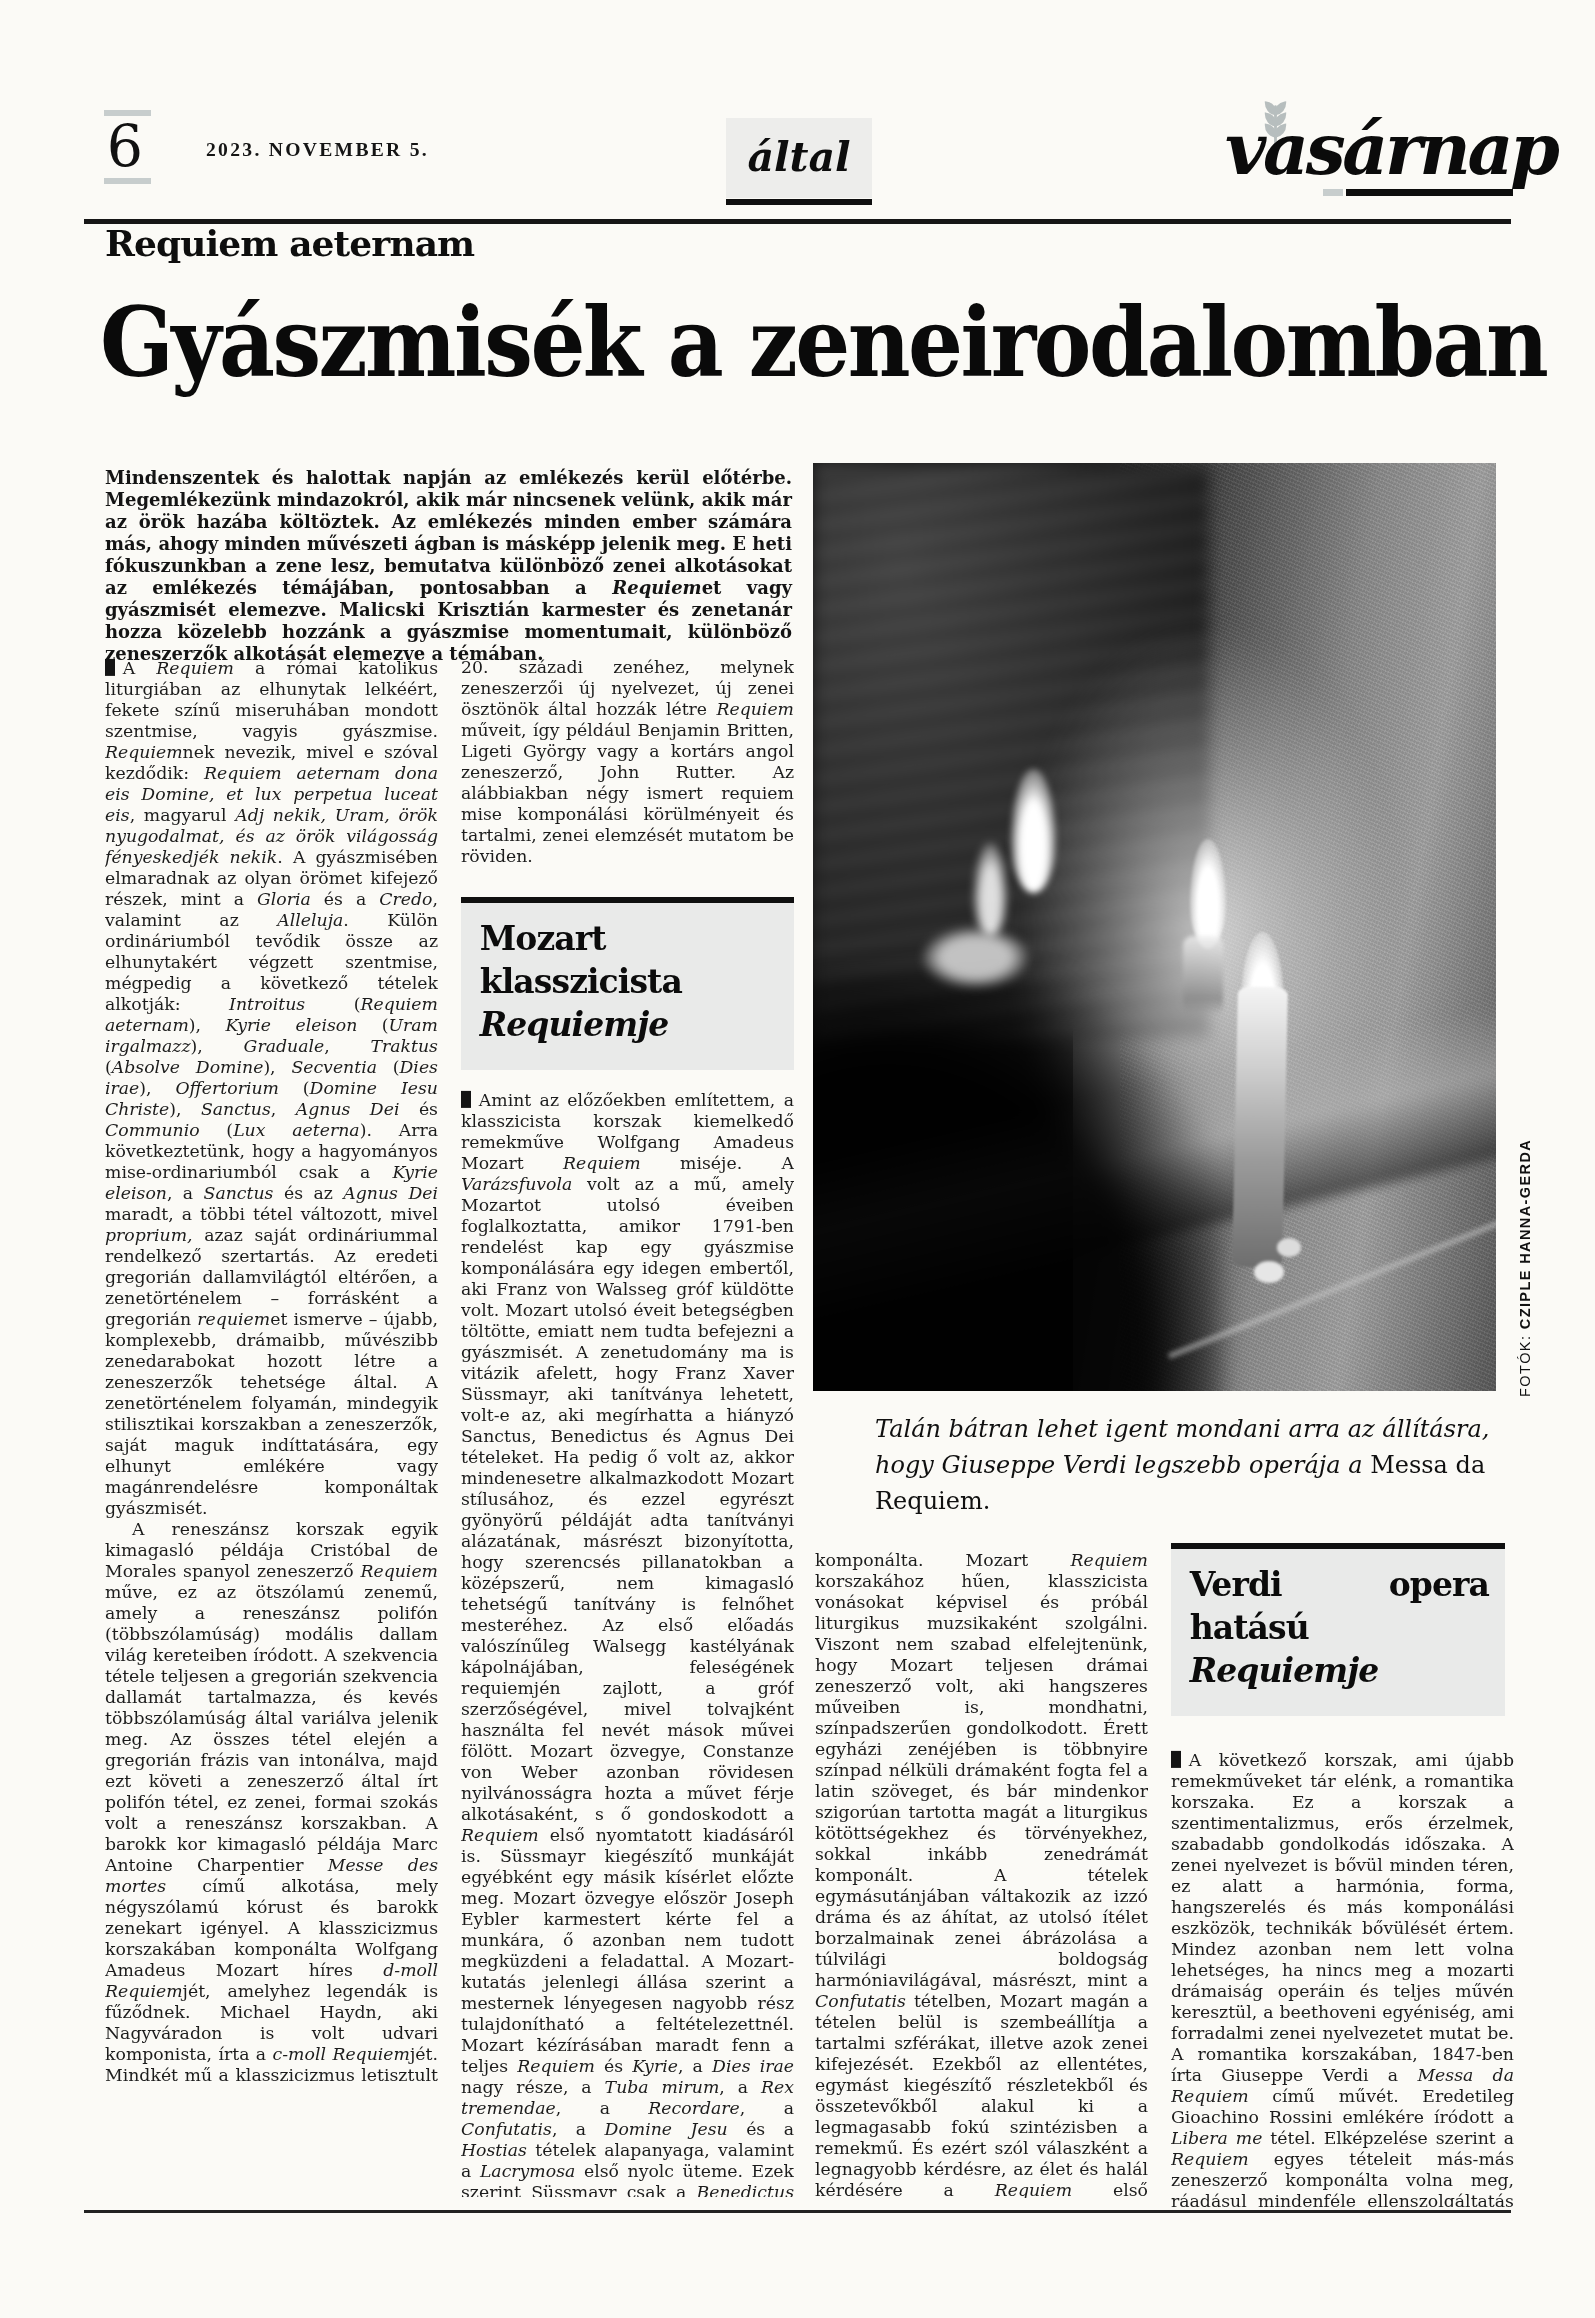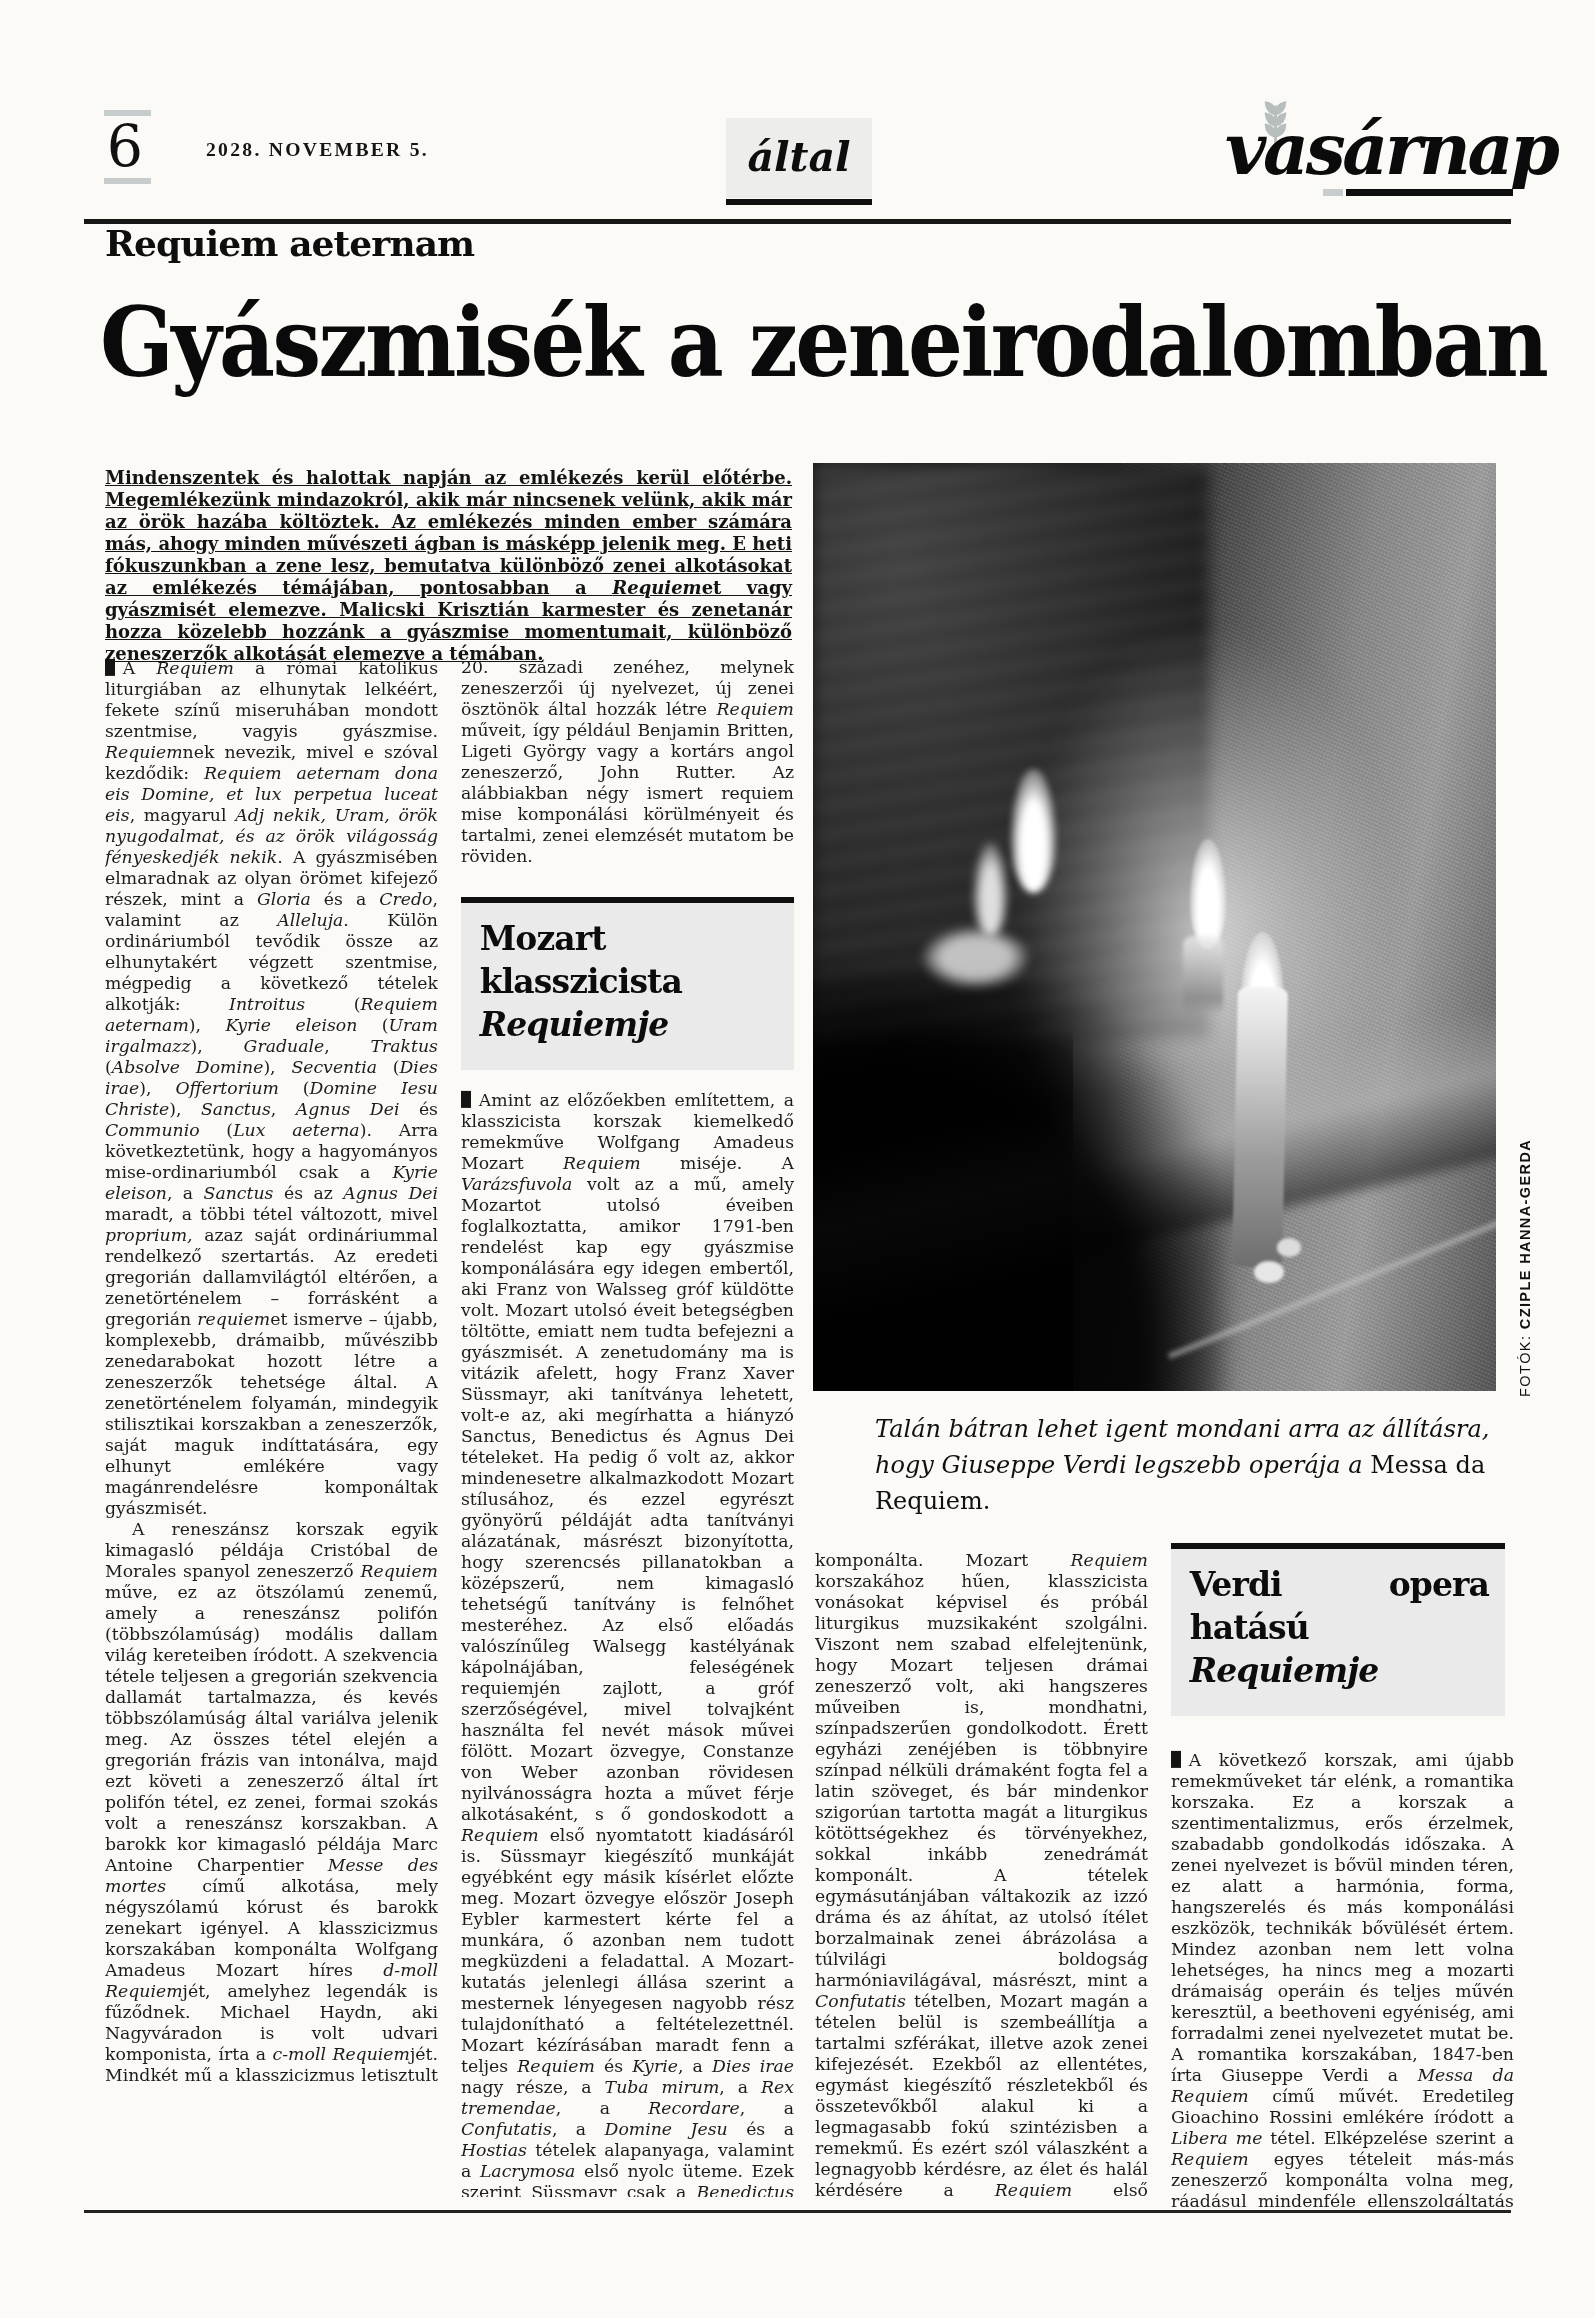--- a/index.html
+++ b/index.html
@@ -19,21 +19,21 @@
   .masthead{left:1225px;top:114px;font:italic 700 71px/1 "DejaVu Serif",serif;letter-spacing:-3.3px;color:#0b0b0b;}
   .masthead-bar-gray{left:1323px;top:189px;width:19.6px;height:7px;background:#c7cdcd;}
   .masthead-bar-black{left:1346px;top:189px;width:167px;height:7px;background:#0d0d0d;}
   .wheat{left:1256px;top:101px;width:39px;height:52px;}
   .header-rule{left:84px;top:219px;width:1427px;height:4.7px;background:#161616;}
 
   
   .kicker{left:105px;top:225px;font:700 36px/1 "DejaVu Serif",serif;letter-spacing:-0.9px;color:#0e0e0e;}
   .headline{left:100px;top:294px;font:700 96px/1.02 "DejaVu Serif",serif;letter-spacing:-2.8px;
             white-space:nowrap;transform:scaleX(.90);transform-origin:left top;color:#0a0a0a;}
-  .lead{left:105px;top:467px;width:687px;font:700 18px/22px "DejaVu Serif",serif;text-align:justify;color:#141414;text-decoration:underline;}
+  .lead{left:105px;top:467px;width:687px;font:700 18px/22px "DejaVu Serif",serif;text-align:justify;color:#141414;}
 
   
   .col{font:400 17.3px/21px "DejaVu Serif",serif;text-align:justify;overflow:hidden;color:#1c1c1c;}
   .col p{margin:0;}
   .col1{left:105px;top:657px;width:333px;height:1431px;}
   .col2{left:461px;top:657px;width:333px;height:1540px;}
   .col3{left:815px;top:1550px;width:333px;height:648px;}
   .col4{left:1171px;top:1543px;width:343px;height:664px;}
   .indent{text-indent:27px;}
   .pm{display:inline-block;width:10.3px;height:17px;background:#141414;margin-right:7.5px;transform:translateY(1.9px);}
@@ -90,21 +90,21 @@
 </head>
 <body>
 
 <div id="page">
 
   <div class="abs pagenum-wrap">
     <div class="pagenum-bar"></div>
     <div class="pagenum">6</div>
     <div class="pagenum-bar"></div>
   </div>
-  <div class="abs hdr-date">2028. NOVEMBER 5.</div>
+  <div class="abs hdr-date">2023. NOVEMBER 5.</div>
 
   <div class="abs focus-box">
     <span class="focus-label">által</span>
   </div>
   <div class="abs focus-bar"></div>
 
   <svg class="abs wheat" viewBox="0 0 42 56">
     <g stroke="#b7bebe" stroke-width="3" fill="#b7bebe" stroke-linecap="round">
       <line x1="21" y1="6" x2="21" y2="54" fill="none"></line>
       <path d="M21 14 C15 13 11 8 11 2 C17 3 21 8 21 14Z"></path>

